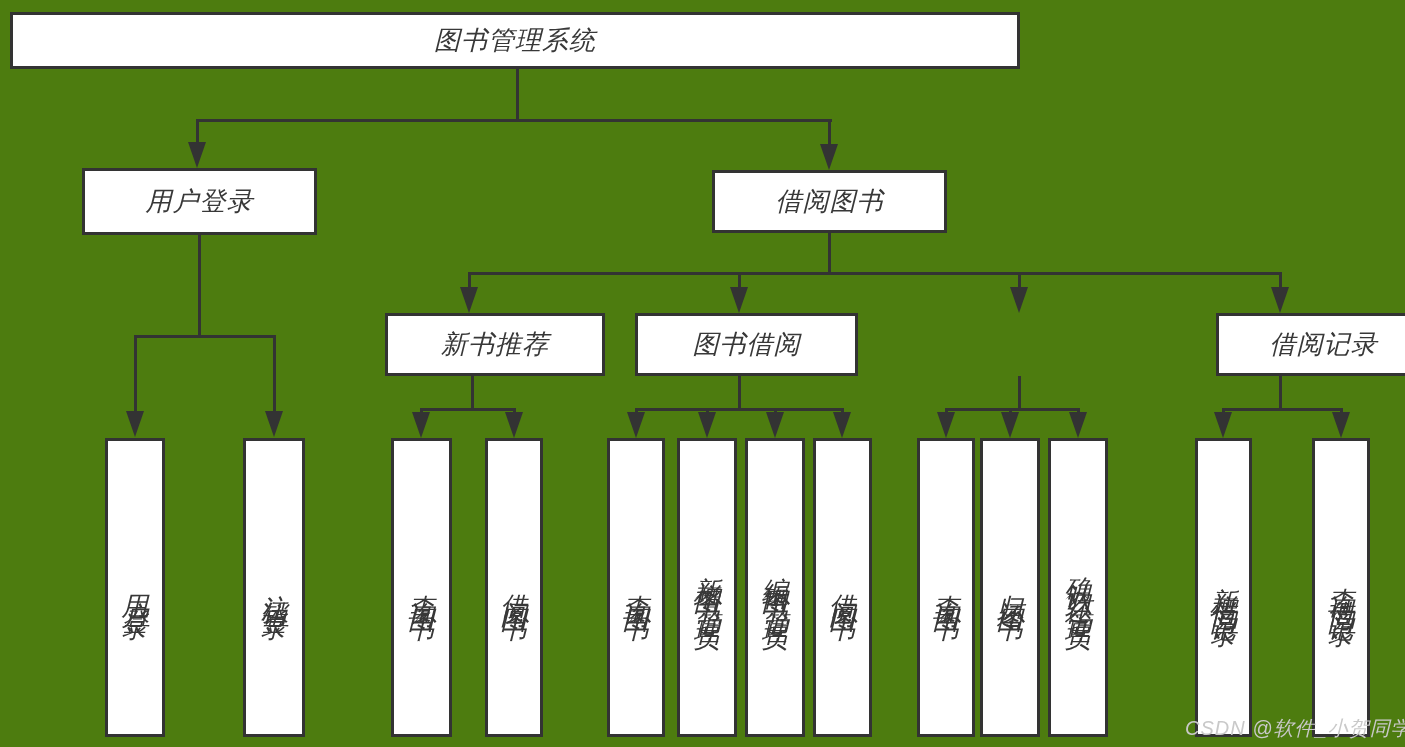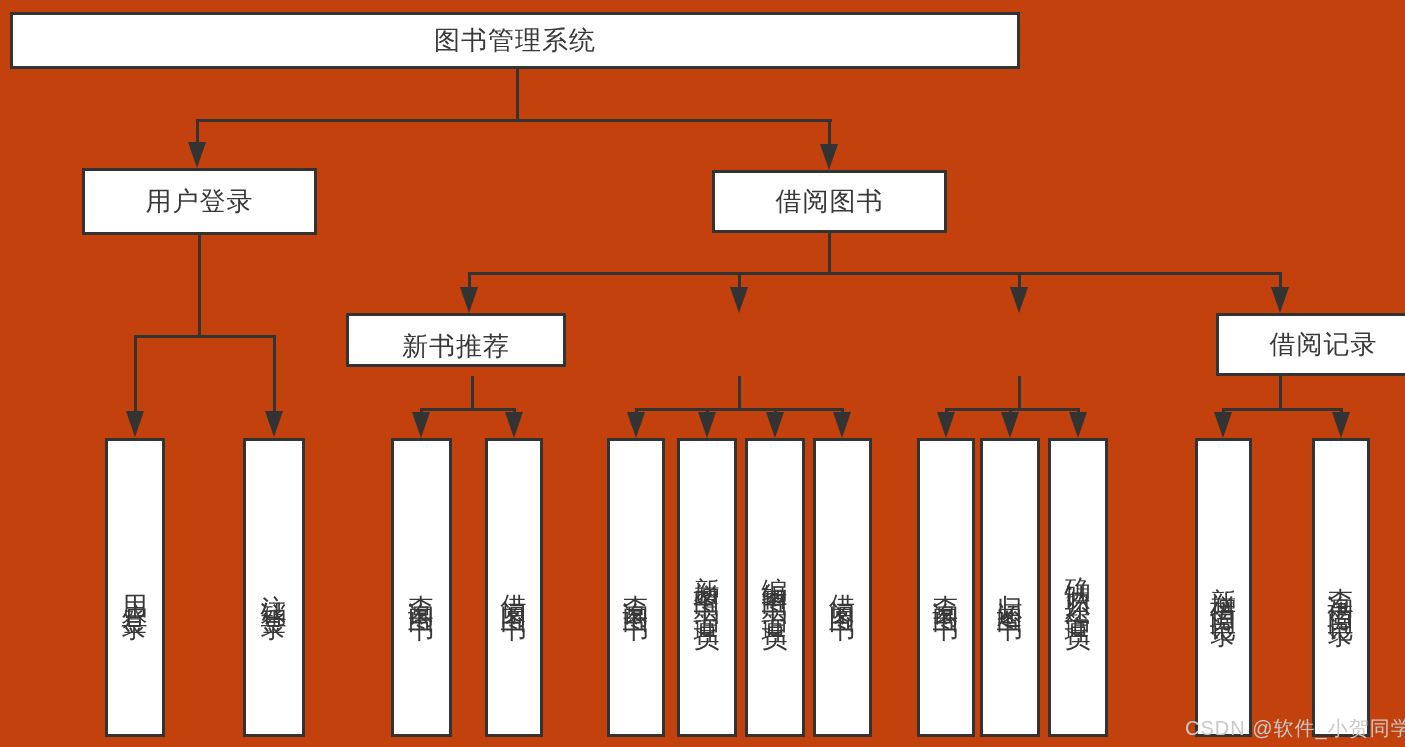--- a/index.html
+++ b/index.html
@@ -1,19 +1,19 @@
 <!DOCTYPE html>
 <html><head>
 <meta charset="utf-8">
 <style>
   html,body{margin:0;padding:0;background:#ffffff;}
   .stage{
-    position:relative;width:1405px;height:747px;background:#c2410c;
+    position:relative;width:1405px;height:747px;background:#4d7c0f;
     font-family:"Liberation Sans","DejaVu Sans",sans-serif;
-    color:#333333;overflow:hidden;
+    color:#333333;overflow:hidden;font-style:italic;
   }
   .box{
     position:absolute;box-sizing:border-box;
     border:3px solid #333333;background:#ffffff;
     display:flex;align-items:center;justify-content:center;
     font-size:26px;letter-spacing:1px;color:#383838;
   }
   .leaf{
     position:absolute;box-sizing:border-box;
     border:3px solid #333333;background:#ffffff;
@@ -68,22 +68,25 @@
   <div class="hl" style="left:468px;top:272px;width:814px;"></div>
   <div class="vl" style="left:468px;top:272px;height:18px;"></div>
   <div class="arr" style="left:460px;top:287px;"></div>
   <div class="vl" style="left:738px;top:272px;height:18px;"></div>
   <div class="arr" style="left:730px;top:287px;"></div>
   <div class="vl" style="left:1018px;top:272px;height:18px;"></div>
   <div class="arr" style="left:1010px;top:287px;"></div>
   <div class="vl" style="left:1279px;top:272px;height:18px;"></div>
   <div class="arr" style="left:1271px;top:287px;"></div>
 
-  <div class="box" style="left:346px;top:313px;width:220px;height:54px;align-items:flex-end;">
+  <div class="box" style="left:385px;top:313px;width:220px;height:63px;">
     <span>新书推荐</span>
+  </div>
+  <div class="box" style="left:635px;top:313px;width:223px;height:63px;">
+    <span>图书借阅</span>
   </div>
   <div class="box" style="left:1172px;top:313px;width:215px;height:63px;margin-left:44px;">
     <span>借阅记录</span>
   </div>
 
   <div class="vl" style="left:471px;top:376px;height:35px;"></div>
   <div class="hl" style="left:420px;top:408px;width:96px;"></div>
   <div class="vl" style="left:420px;top:408px;height:8px;"></div>
   <div class="arr" style="left:412px;top:412px;"></div>
   <div class="vl" style="left:513px;top:408px;height:8px;"></div>

